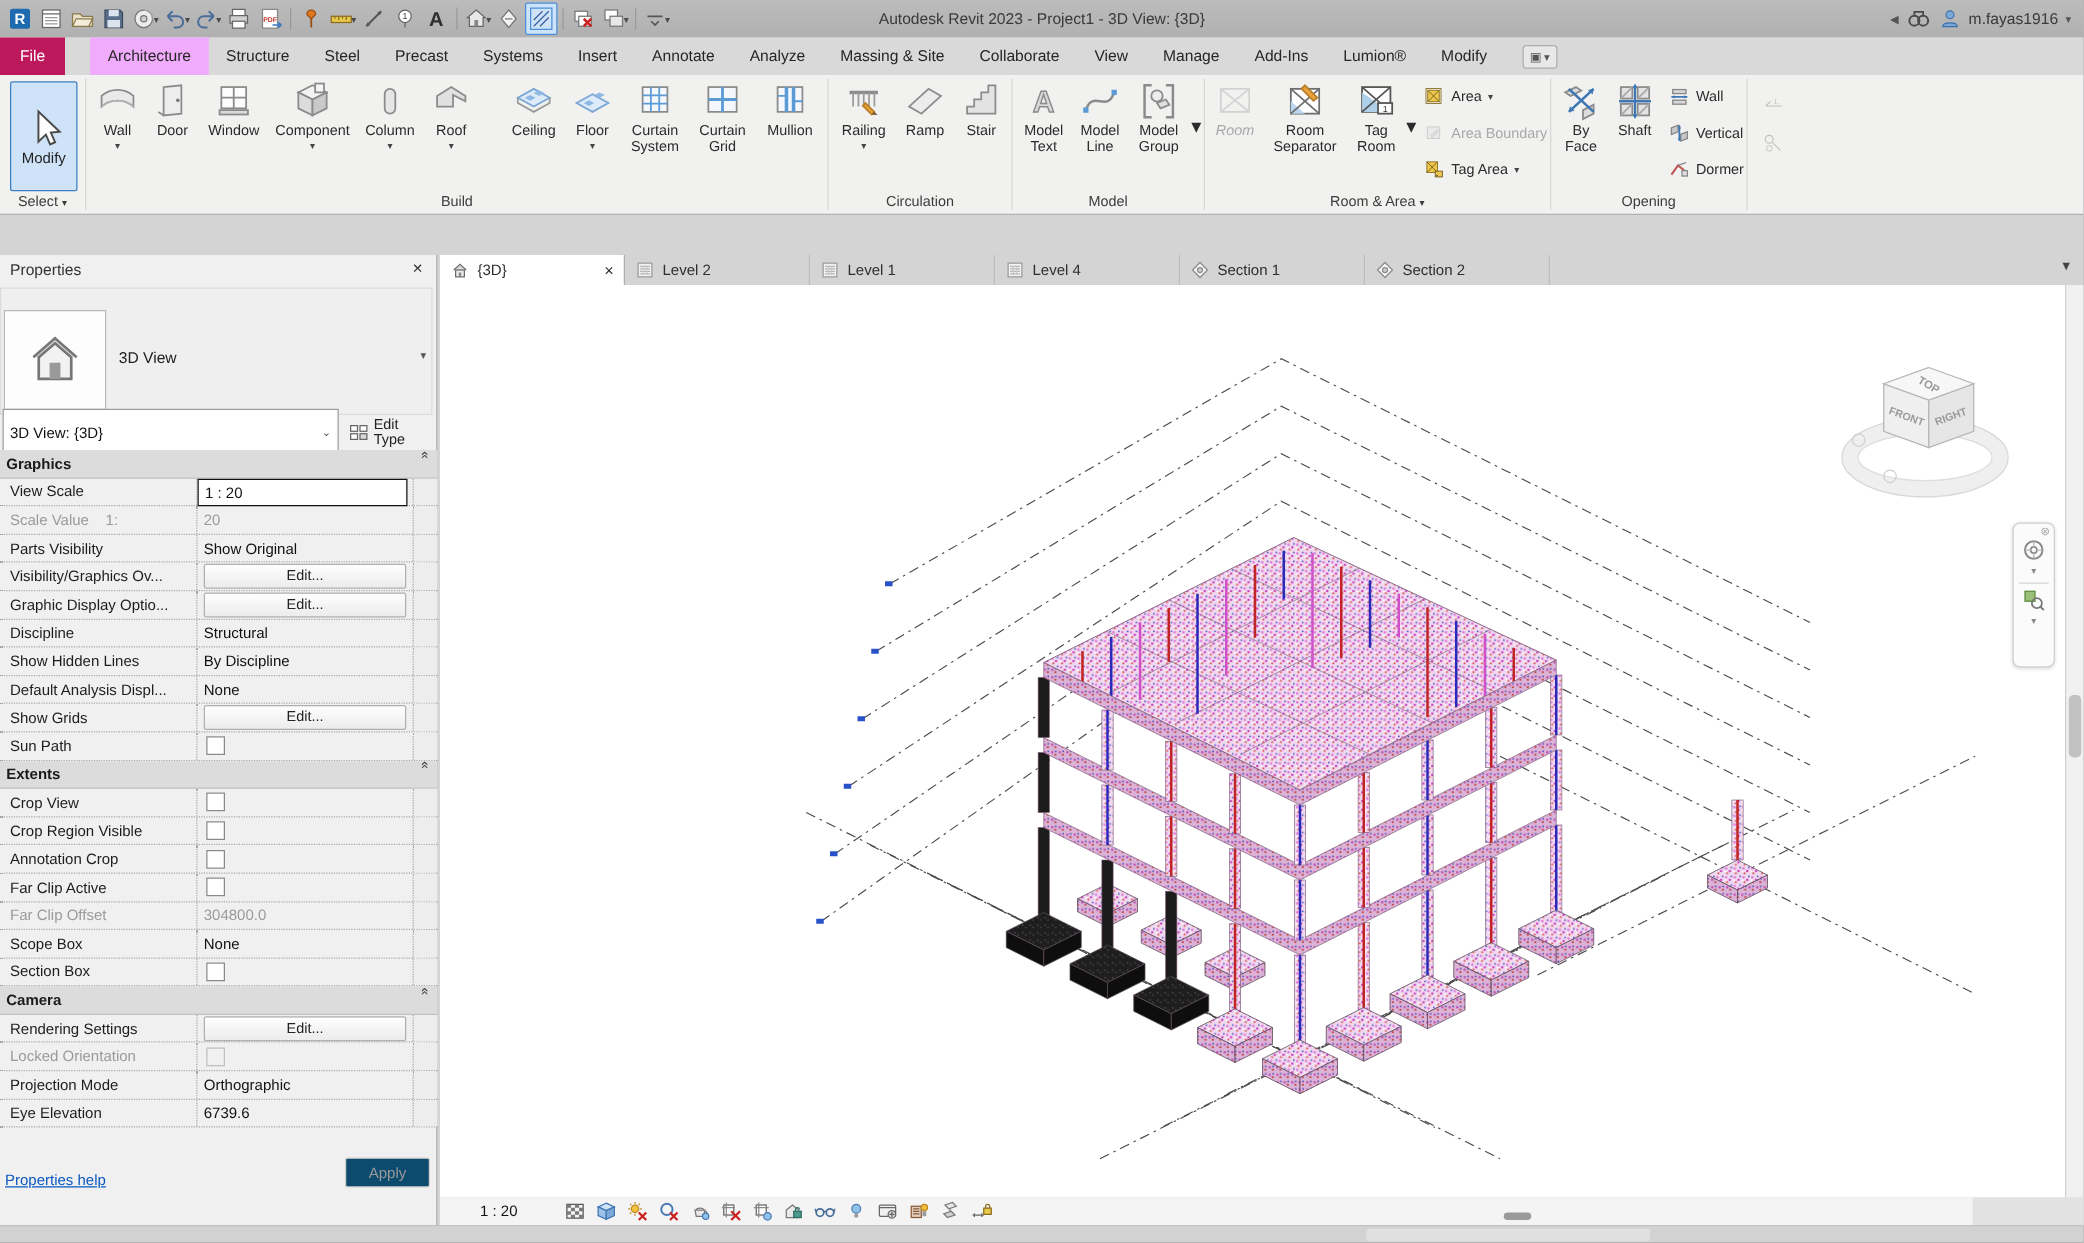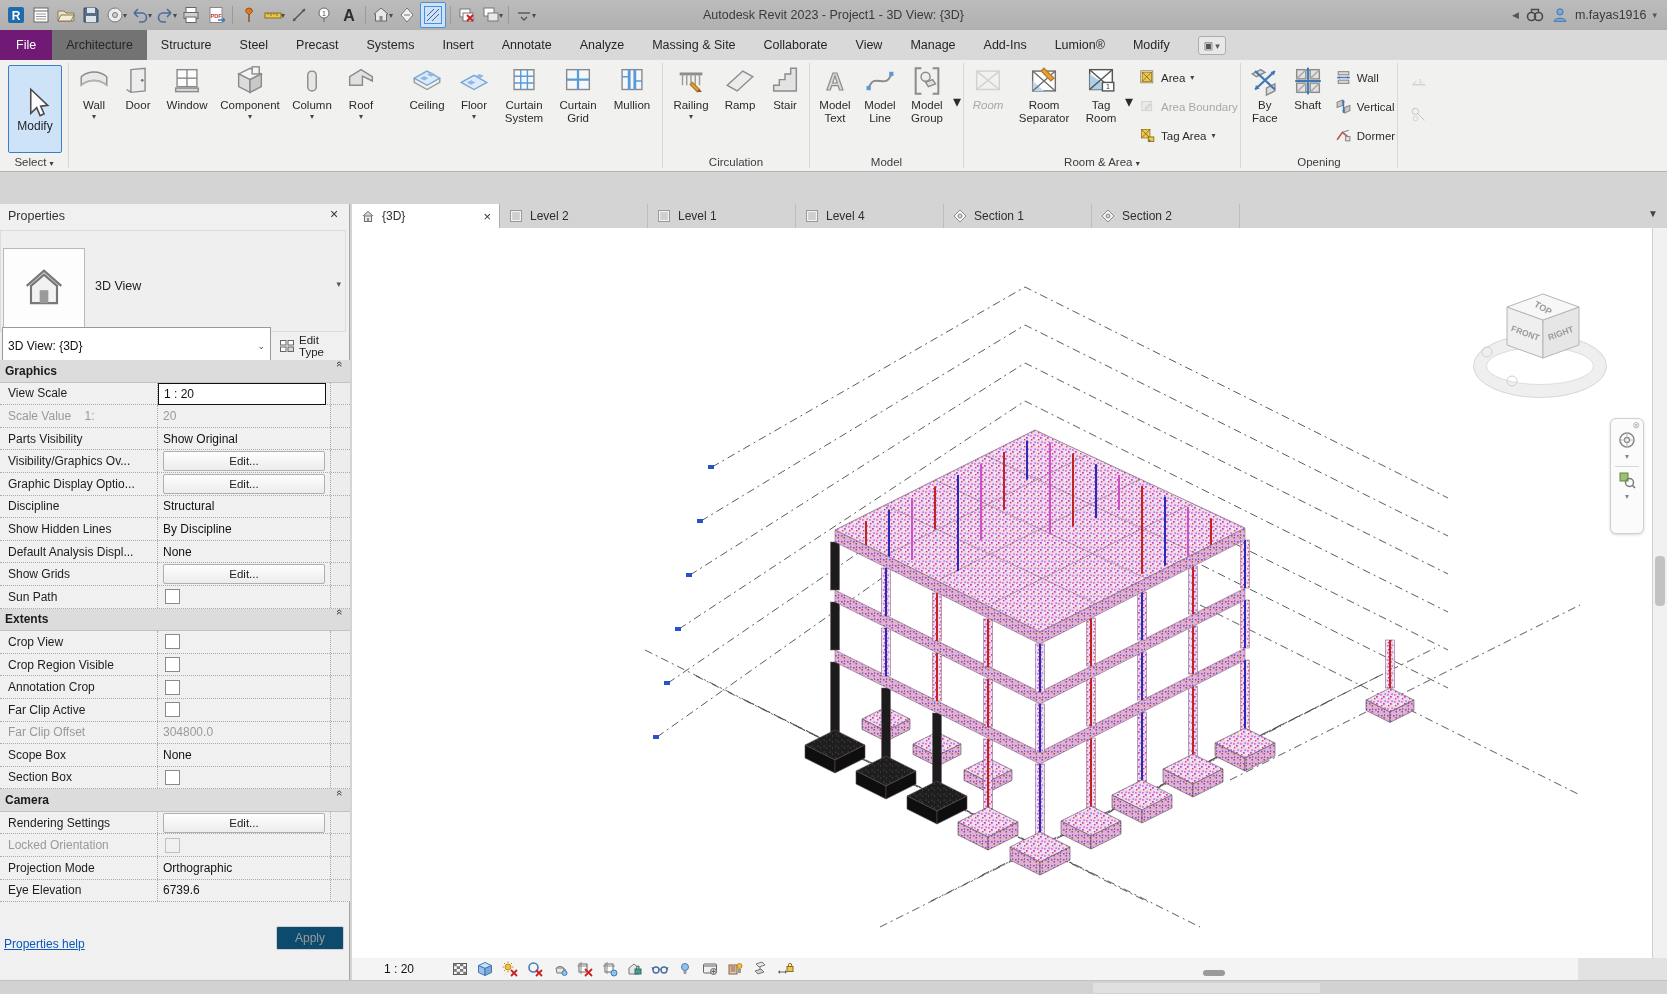--- a/index.html
+++ b/index.html
@@ -13,22 +13,22 @@
   #qat{display:flex;align-items:center;gap:1px;padding-left:4px;}
   .qi{width:24px;height:24px;display:flex;align-items:center;justify-content:center;border-radius:2px;}
   .qi .arr{font-size:8px;color:#4a4a4a;margin-left:-2px;}
   .qsep{width:1px;height:18px;background:#9a9a9a;margin:0 3px;}
   #title-text{position:absolute;left:0;right:0;text-align:center;pointer-events:none;}
   #tb-right{margin-left:auto;display:flex;align-items:center;gap:6px;padding-right:10px;z-index:2;}
   #tb-right .glyph{font-size:9px;color:#555;}
   
   #tabrow{left:0;top:30px;width:1667px;height:30px;background:#d9d9d9;display:flex;align-items:flex-end;}
   .rtab{height:30px;line-height:30px;padding:0 14px;font-size:12.5px;color:#262626;white-space:nowrap;}
-  .rtab.file{background:#701a75;color:#fff;padding:0 16px;}
-  .rtab.active{background:#737373;}
+  .rtab.file{background:#be185d;color:#fff;padding:0 16px;}
+  .rtab.active{background:#f0abfc;margin-left:20px;}
   #ribbon-toggle{display:flex;align-items:center;gap:2px;margin-left:14px;margin-bottom:5px;
                  border:1px solid #adadad;border-radius:3px;background:#e8e8e8;padding:1px 5px;
                  font-size:9px;color:#555;height:15px;}
   
   #ribbon{left:0;top:60px;width:1667px;height:112px;background:#f1f1f0;border-bottom:1px solid #b2b2b2;
           display:flex;box-sizing:border-box;}
   .panel{display:flex;flex-direction:column;padding:0 2px;}
   .pbody{flex:1;display:flex;align-items:flex-start;padding-top:3px;}
   .plabel{height:17px;line-height:16px;text-align:center;font-size:11.5px;color:#3c3c3c;white-space:nowrap;}
   .pansep{width:1px;background:#d7d7d5;margin:3px 0;}
@@ -431,20 +431,21 @@
               <span class="bicon">
                 <svg width="34" height="34" viewBox="0 0 24 24">
                   <rect x="5" y="4" width="14" height="14" fill="#f4f8fc" stroke="#8b8b8b"></rect>
                   <path d="M10 4 V18 M14 4 V18" stroke="#5b9bd5" stroke-width="2"></path>
                   <path d="M5 9 H10 M14 12 H19" stroke="#5b9bd5"></path>
                 </svg>
               </span>
               <span class="blabel">Mullion</span>
             </div>
           </div>
+          <div class="plabel">Build</div>
         </div>
         <div class="pansep"></div>
         <div class="panel">
           <div class="pbody">
             <div class="bbtn" style="width: 50px;">
               <span class="bicon">
                 <svg width="34" height="34" viewBox="0 0 24 24">
                   <path d="M4 7 H20" stroke="#8b8b8b" stroke-width="2"></path>
                   <path d="M6 7 V15 M9 7 V15 M12 7 V15 M15 7 V15 M18 7 V15" stroke="#9b9b9b"></path>
                   <polygon points="13,13 18,18 16.5,19.5 11.5,14.5" fill="#e8a23c" stroke="#b97e28"></polygon>

